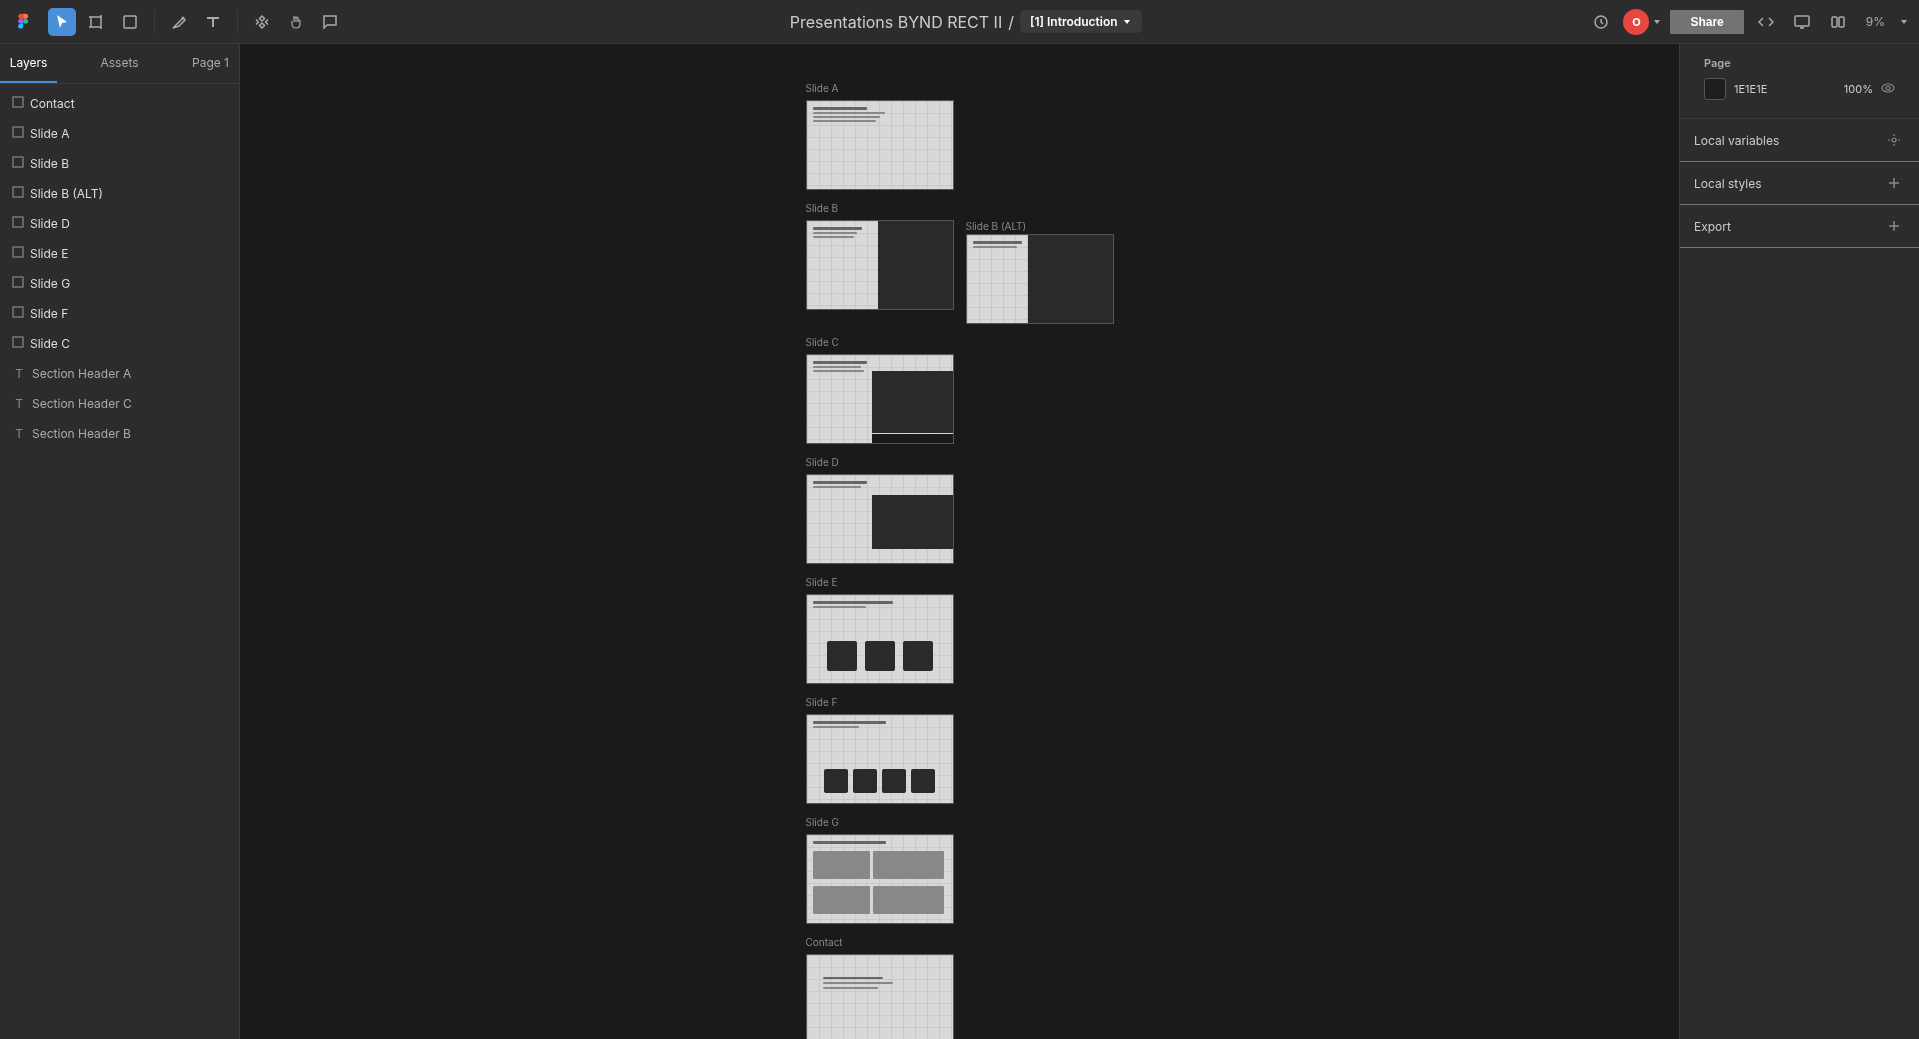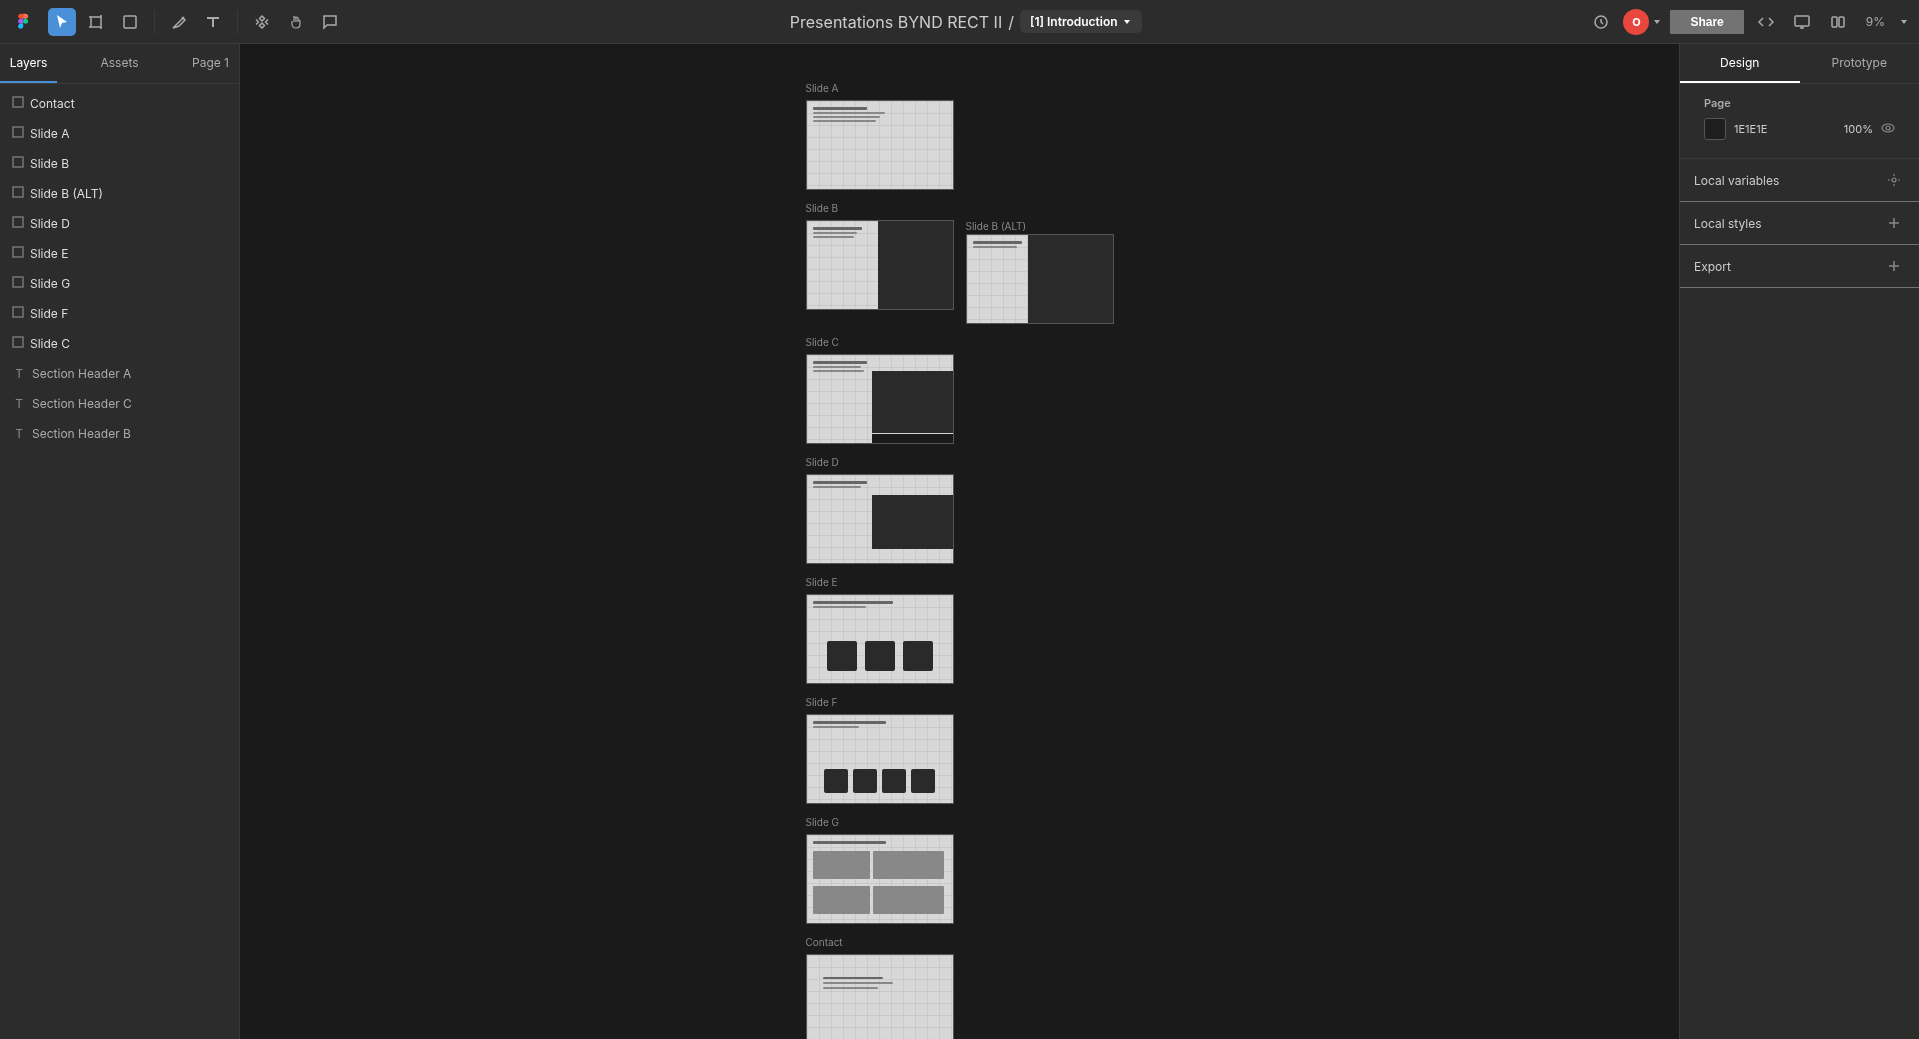--- a/index.html
+++ b/index.html
@@ -659,28 +659,20 @@
               <div style="height:2px;width:55px;background:#888;border-radius:1px;"></div>
             </div>
           </div>
         </div>
       </div>
 
     </div>
   </div>
 
   <div class="right-sidebar">
-    <div class="right-tabs">
-      <div class="right-tab active">
-        <span>Design</span>
-      </div>
-      <div class="right-tab">
-        <span>Prototype</span>
-      </div>
-    </div>
 
     <div class="right-section">
       <div class="right-section-title">
         <span>Page</span>
       </div>
       <div class="page-row">
         <div class="color-box"></div>
         <span class="hex-value">1E1E1E</span>
         <span class="pct-value">100%</span>
         <span class="eye-icon">

